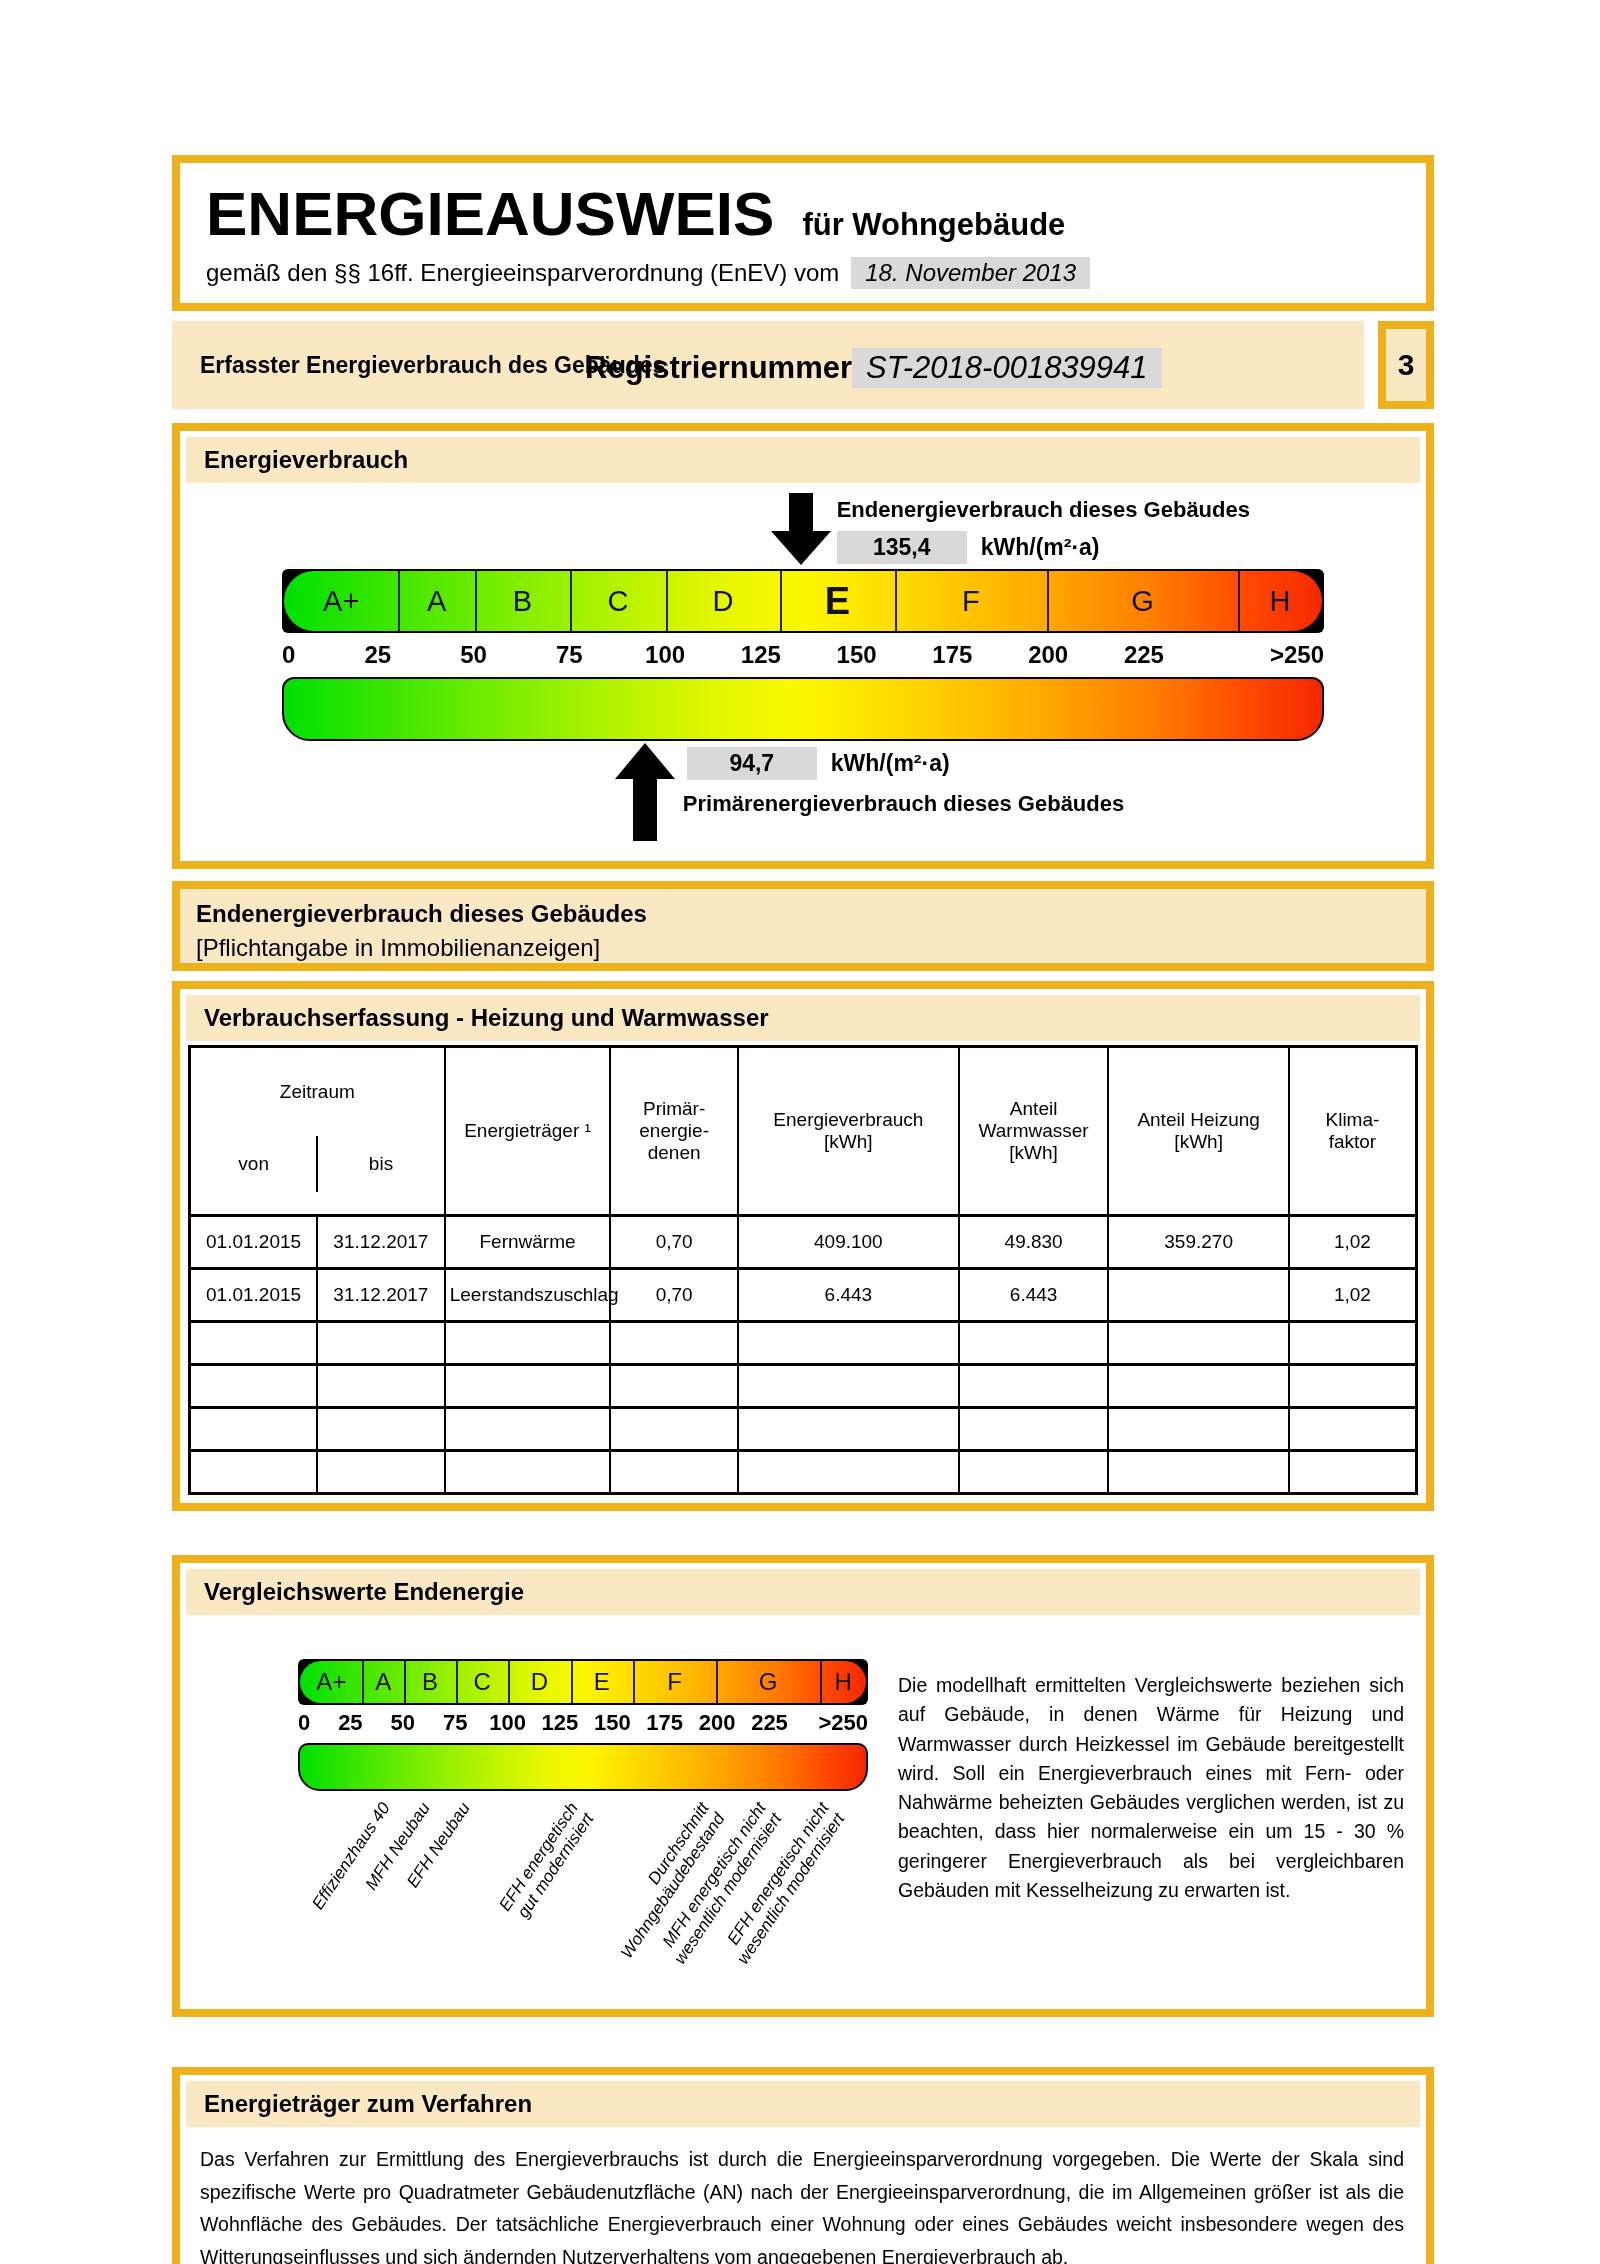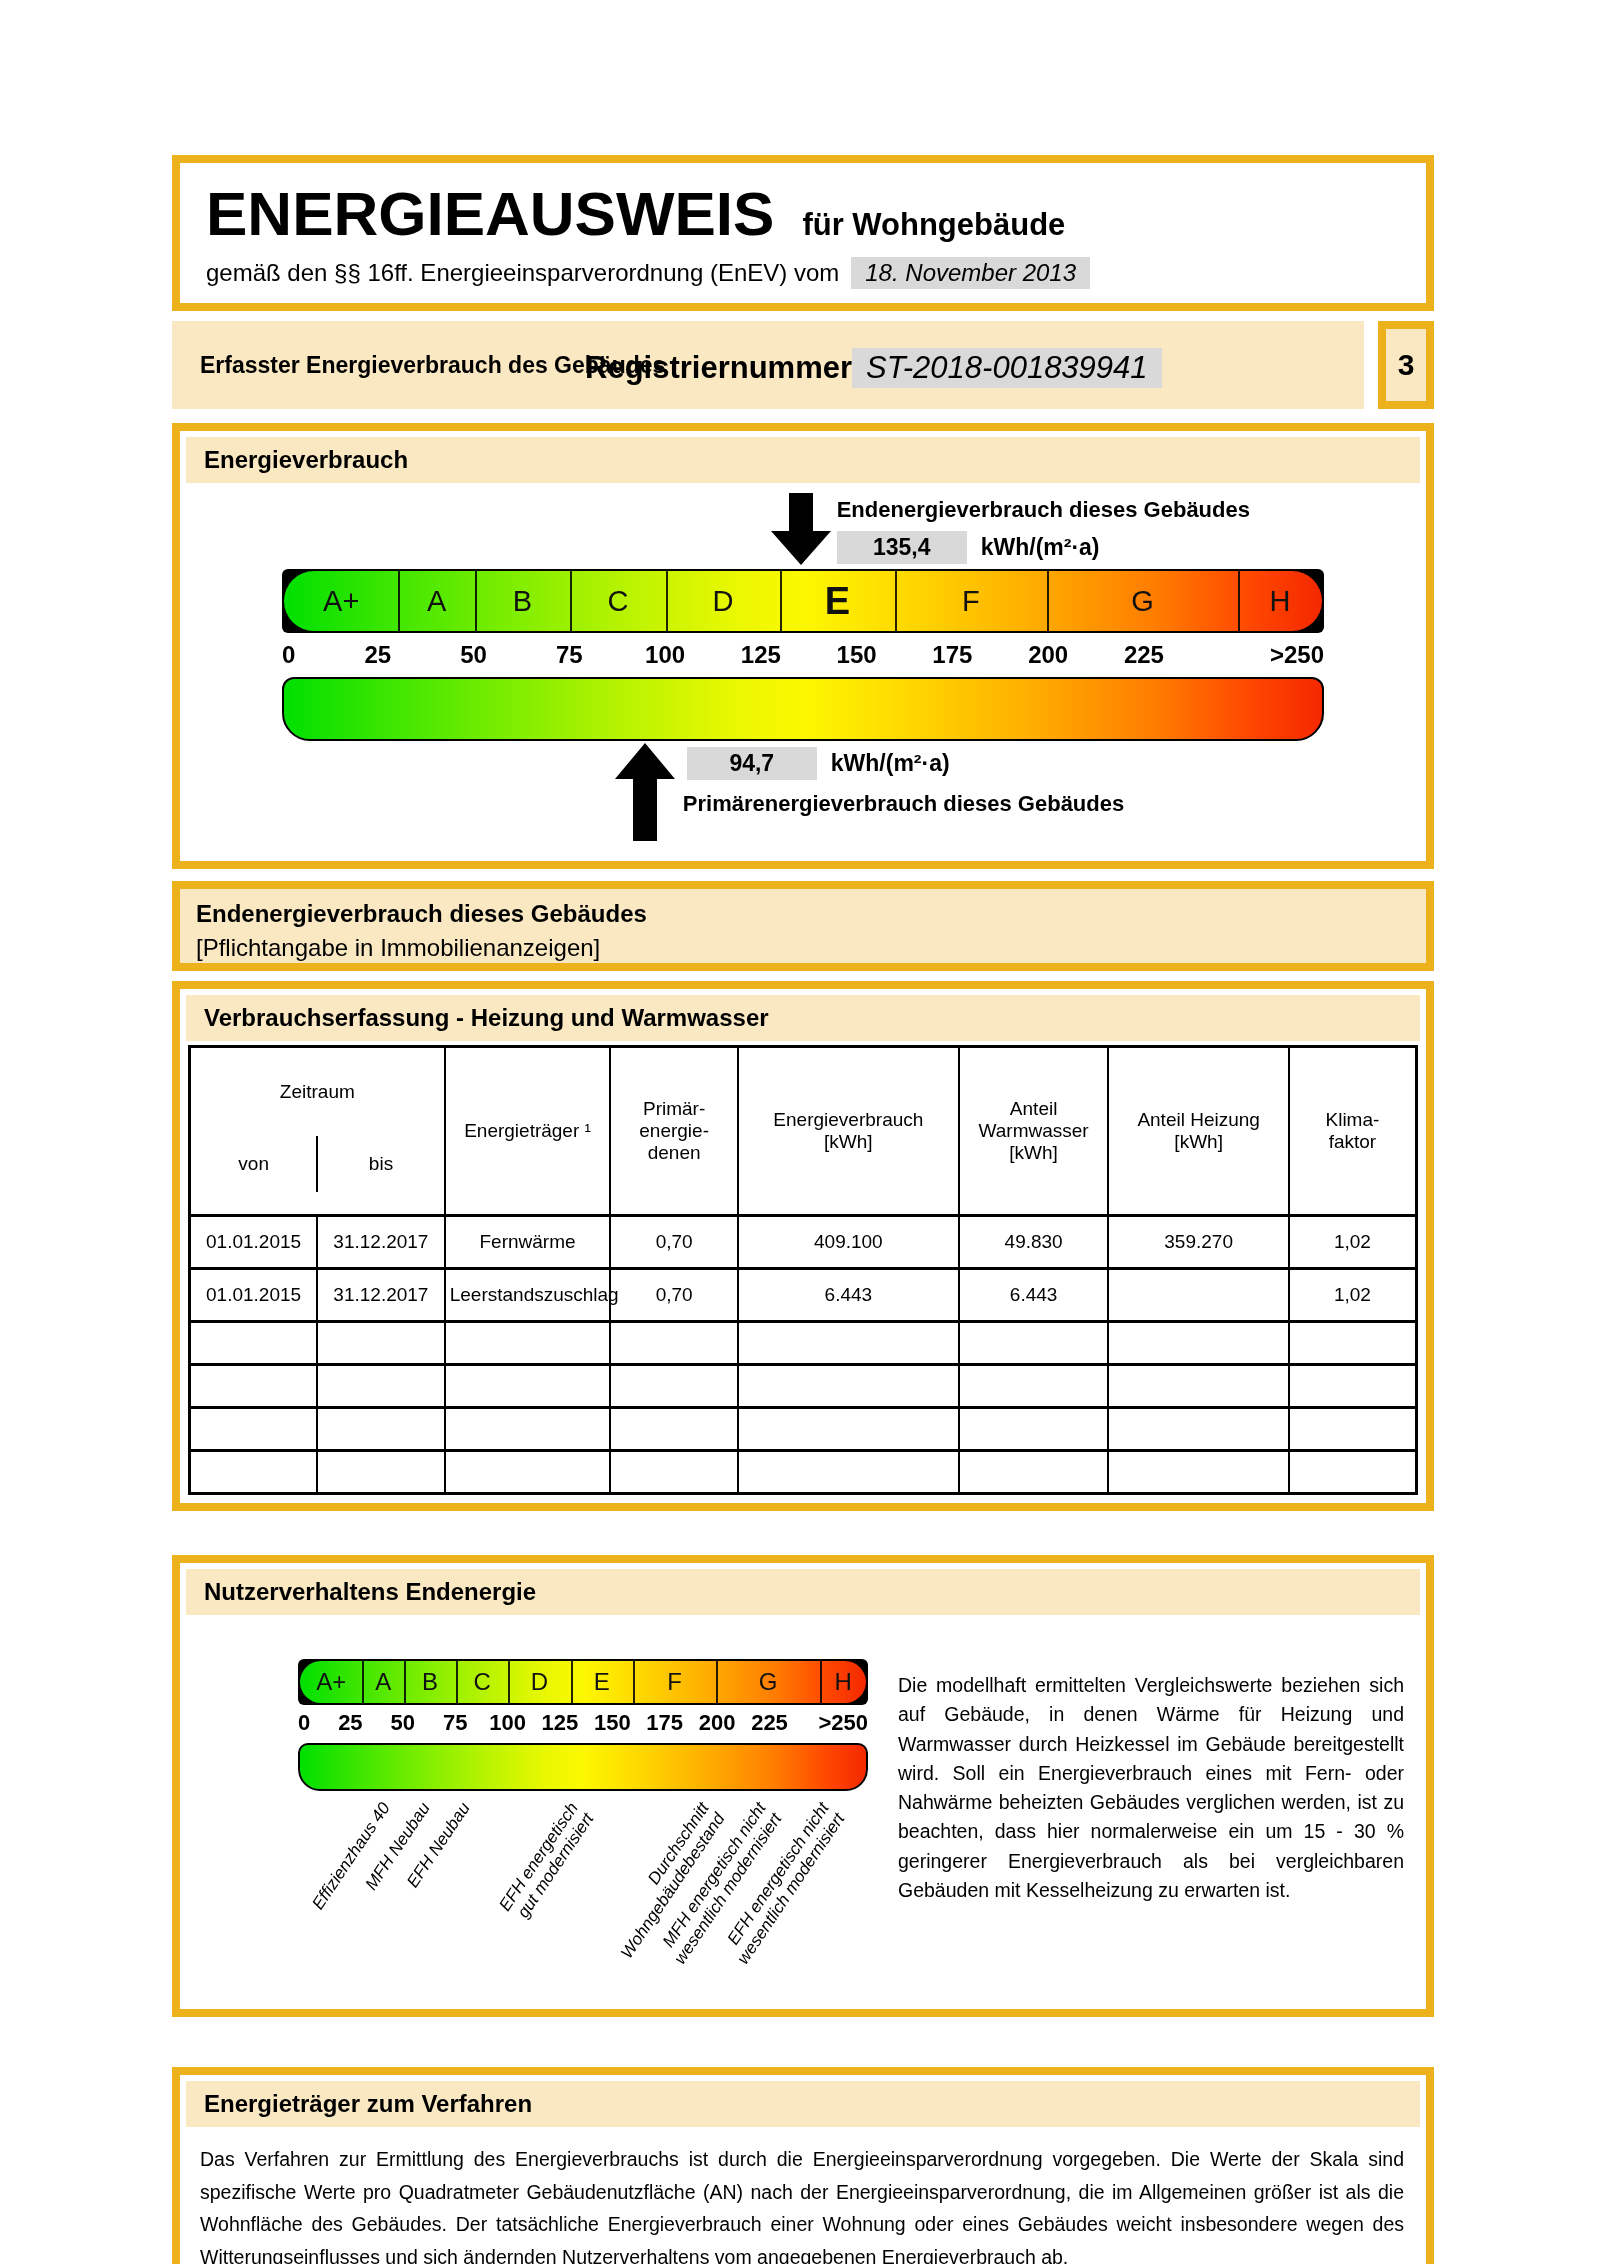--- a/index.html
+++ b/index.html
@@ -306,21 +306,21 @@
                 <td class="er"></td>
                 <td class="er"></td>
                 <td class="er"></td>
               </tr>
             </tbody>
         </table>
       </div>
     </div>
 
     <div class="gbox section-box mb50">
-      <div class="strip">Nutzerverhaltens Endenergie</div>
+      <div class="strip">Vergleichswerte Endenergie</div>
       <div class="cmp-content">
         <div class="cmp-left">
           <div class="schart s">
             <div class="band-row">
               <div class="band-grad scalegrad" id="small-bands">
                   <span class="bl" style="left: 5.51471%;">A+</span>
                   <div class="sep" style="left: 11.0294%;"></div>
                   <span class="bl" style="left: 14.7059%;">A</span>
                   <div class="sep" style="left: 18.3824%;"></div>
                   <span class="bl" style="left: 22.9779%;">B</span>

